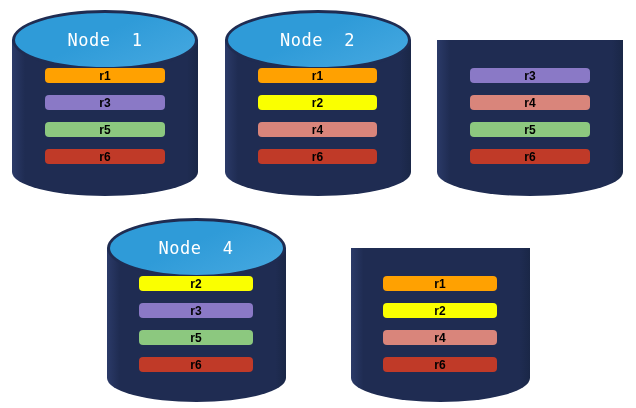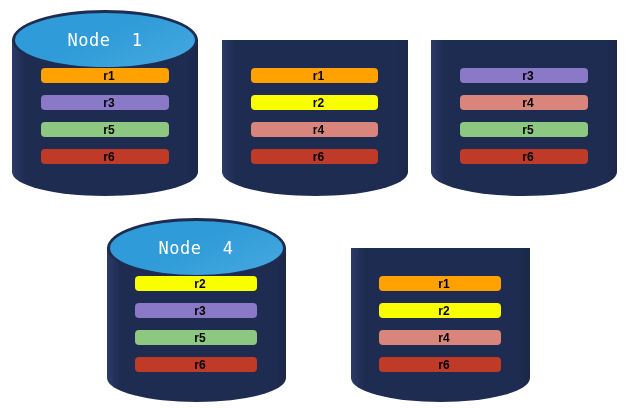--- a/index.html
+++ b/index.html
@@ -15,21 +15,21 @@
     background: var(--bg, #ffffff);
     overflow: hidden;
   }
   .node-row {
     position: absolute;
     display: flex;
   }
   .node-row.row-0 {
     top: 8px;
     left: 12px;
-    right: 19px;
+    right: 13px;
     justify-content: space-between;
   }
   .node-row.row-1 {
     top: 216px;
     left: 0;
     right: 0;
     justify-content: center;
     gap: 65px;
   }
   .node {
@@ -87,21 +87,20 @@
     z-index: 3;
   }
   .bar {
     width: 64%;
     height: 15px;
     margin: 0 auto 12px auto;
     border-radius: 4px;
     display: flex;
     align-items: center;
     justify-content: center;
-    padding-left: 8px;
   }
   .bar-label {
     color: var(--bartext, #000000);
     font-family: "Liberation Sans", sans-serif;
     font-weight: bold;
     font-size: 12px;
     line-height: 1;
   }
 </style>
 </head>
@@ -128,20 +127,23 @@
   </div>
 
   <div class="bar" style="background: rgb(192, 58, 40);">
     <span class="bar-label">r6</span>
   </div>
 </div>
   </div>
 
   <div class="node">
     <div class="cyl-body"></div>
+    <div class="cyl-top">
+      <span class="node-title">Node  2</span>
+    </div>
     <div class="bars">
   <div class="bar" style="background: rgb(255, 161, 1);">
     <span class="bar-label">r1</span>
   </div>
 
   <div class="bar" style="background: rgb(250, 255, 0);">
     <span class="bar-label">r2</span>
   </div>
 
   <div class="bar" style="background: rgb(217, 133, 123);">

